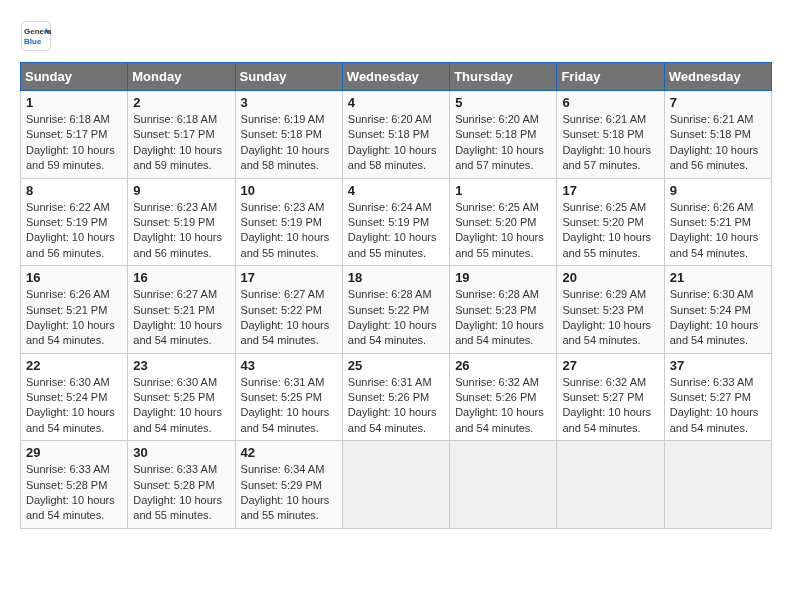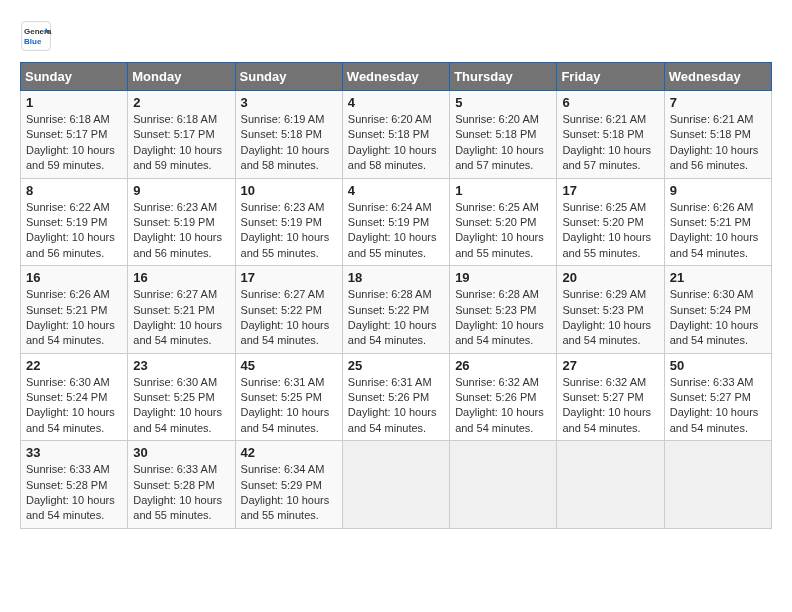--- a/index.html
+++ b/index.html
@@ -310,21 +310,21 @@
       </td>
         <td>
         <span class="day-num">23</span>
         <div class="day-info">
           Sunrise: 6:30 AM<br>
           Sunset: 5:25 PM<br>
           Daylight: 10 hours and 54 minutes.
         </div>
       </td>
         <td>
-        <span class="day-num">45</span>
+        <span class="day-num">43</span>
         <div class="day-info">
           Sunrise: 6:31 AM<br>
           Sunset: 5:25 PM<br>
           Daylight: 10 hours and 54 minutes.
         </div>
       </td>
         <td>
         <span class="day-num">25</span>
         <div class="day-info">
           Sunrise: 6:31 AM<br>
@@ -342,31 +342,31 @@
       </td>
         <td>
         <span class="day-num">27</span>
         <div class="day-info">
           Sunrise: 6:32 AM<br>
           Sunset: 5:27 PM<br>
           Daylight: 10 hours and 54 minutes.
         </div>
       </td>
         <td>
-        <span class="day-num">50</span>
+        <span class="day-num">37</span>
         <div class="day-info">
           Sunrise: 6:33 AM<br>
           Sunset: 5:27 PM<br>
           Daylight: 10 hours and 54 minutes.
         </div>
       </td>
       </tr>
       <tr>
         <td>
-        <span class="day-num">33</span>
+        <span class="day-num">29</span>
         <div class="day-info">
           Sunrise: 6:33 AM<br>
           Sunset: 5:28 PM<br>
           Daylight: 10 hours and 54 minutes.
         </div>
       </td>
         <td>
         <span class="day-num">30</span>
         <div class="day-info">
           Sunrise: 6:33 AM<br>

